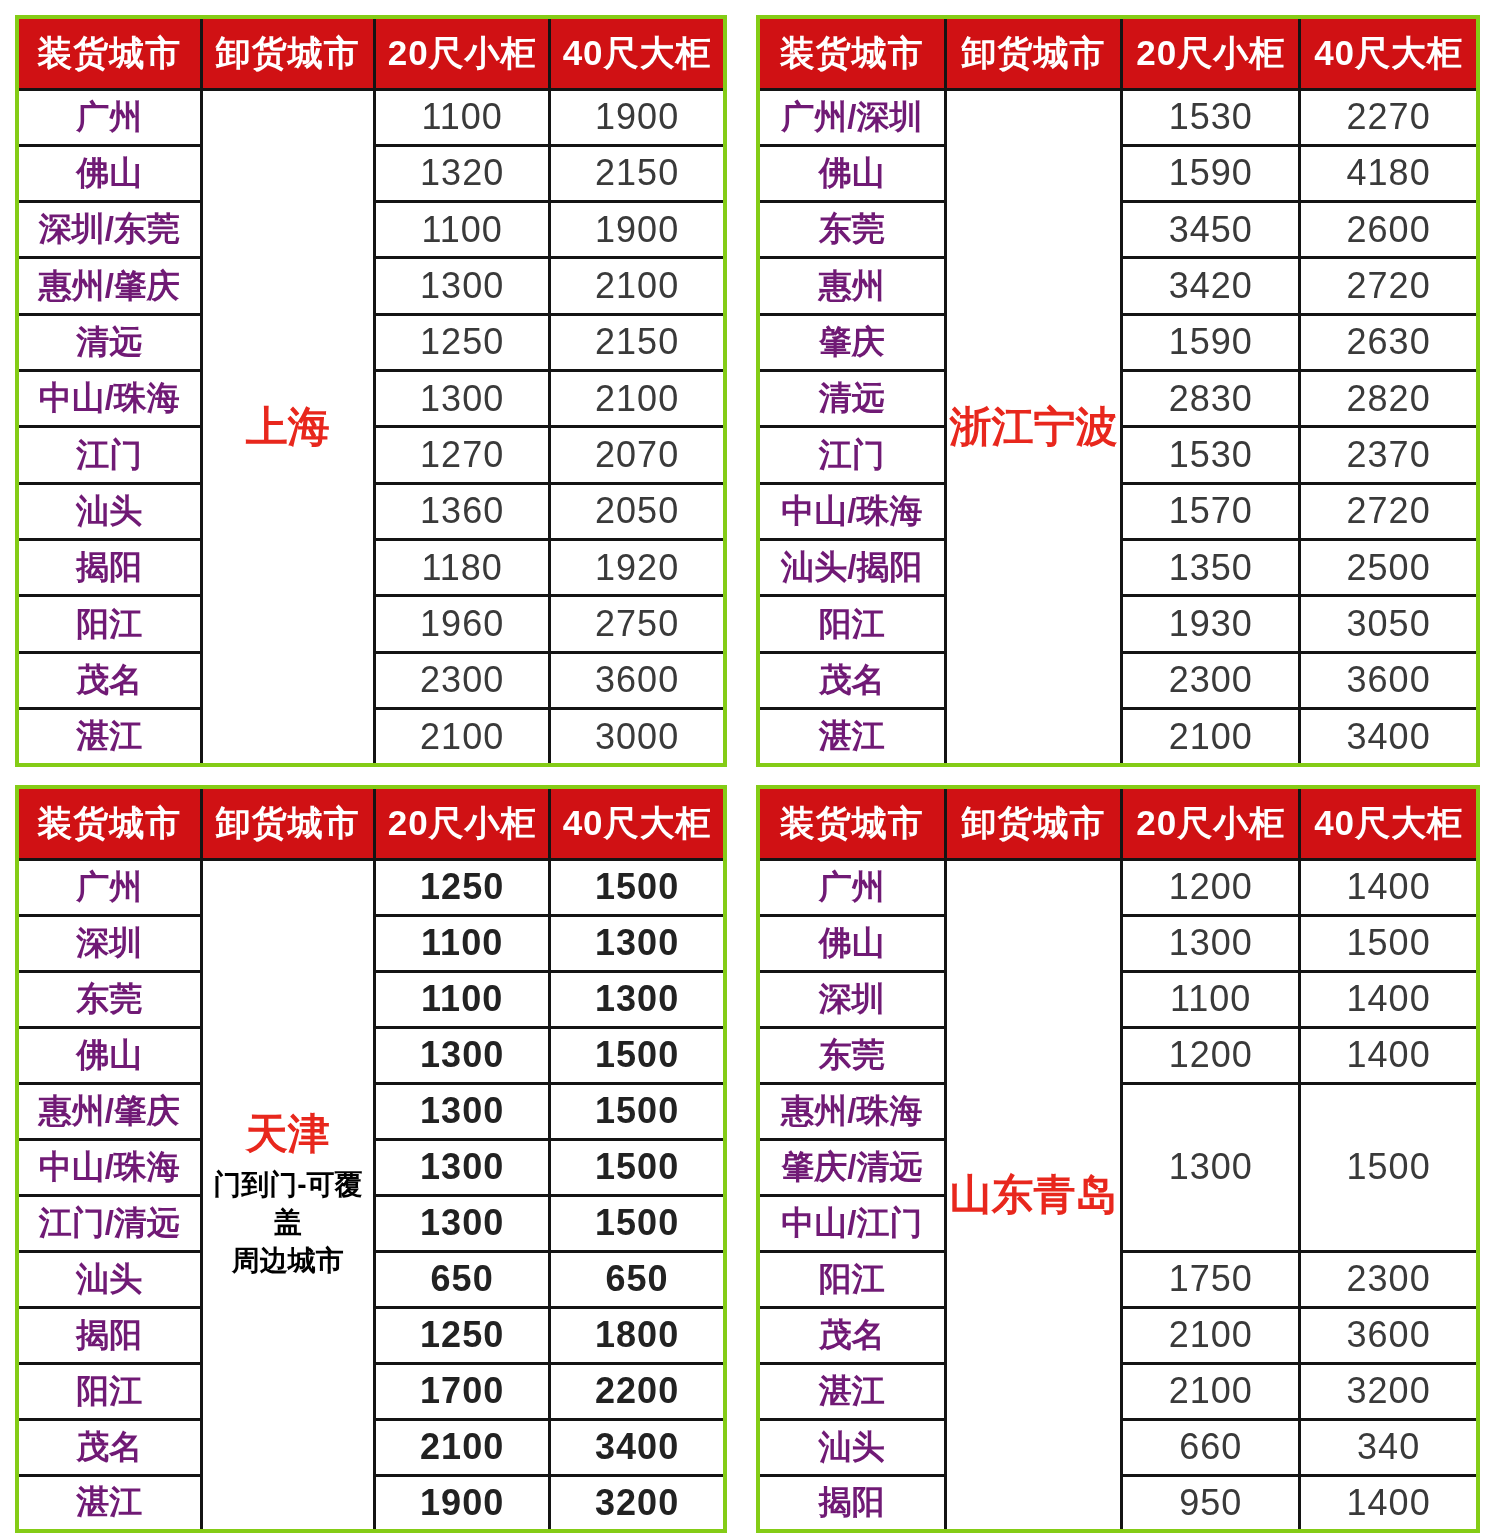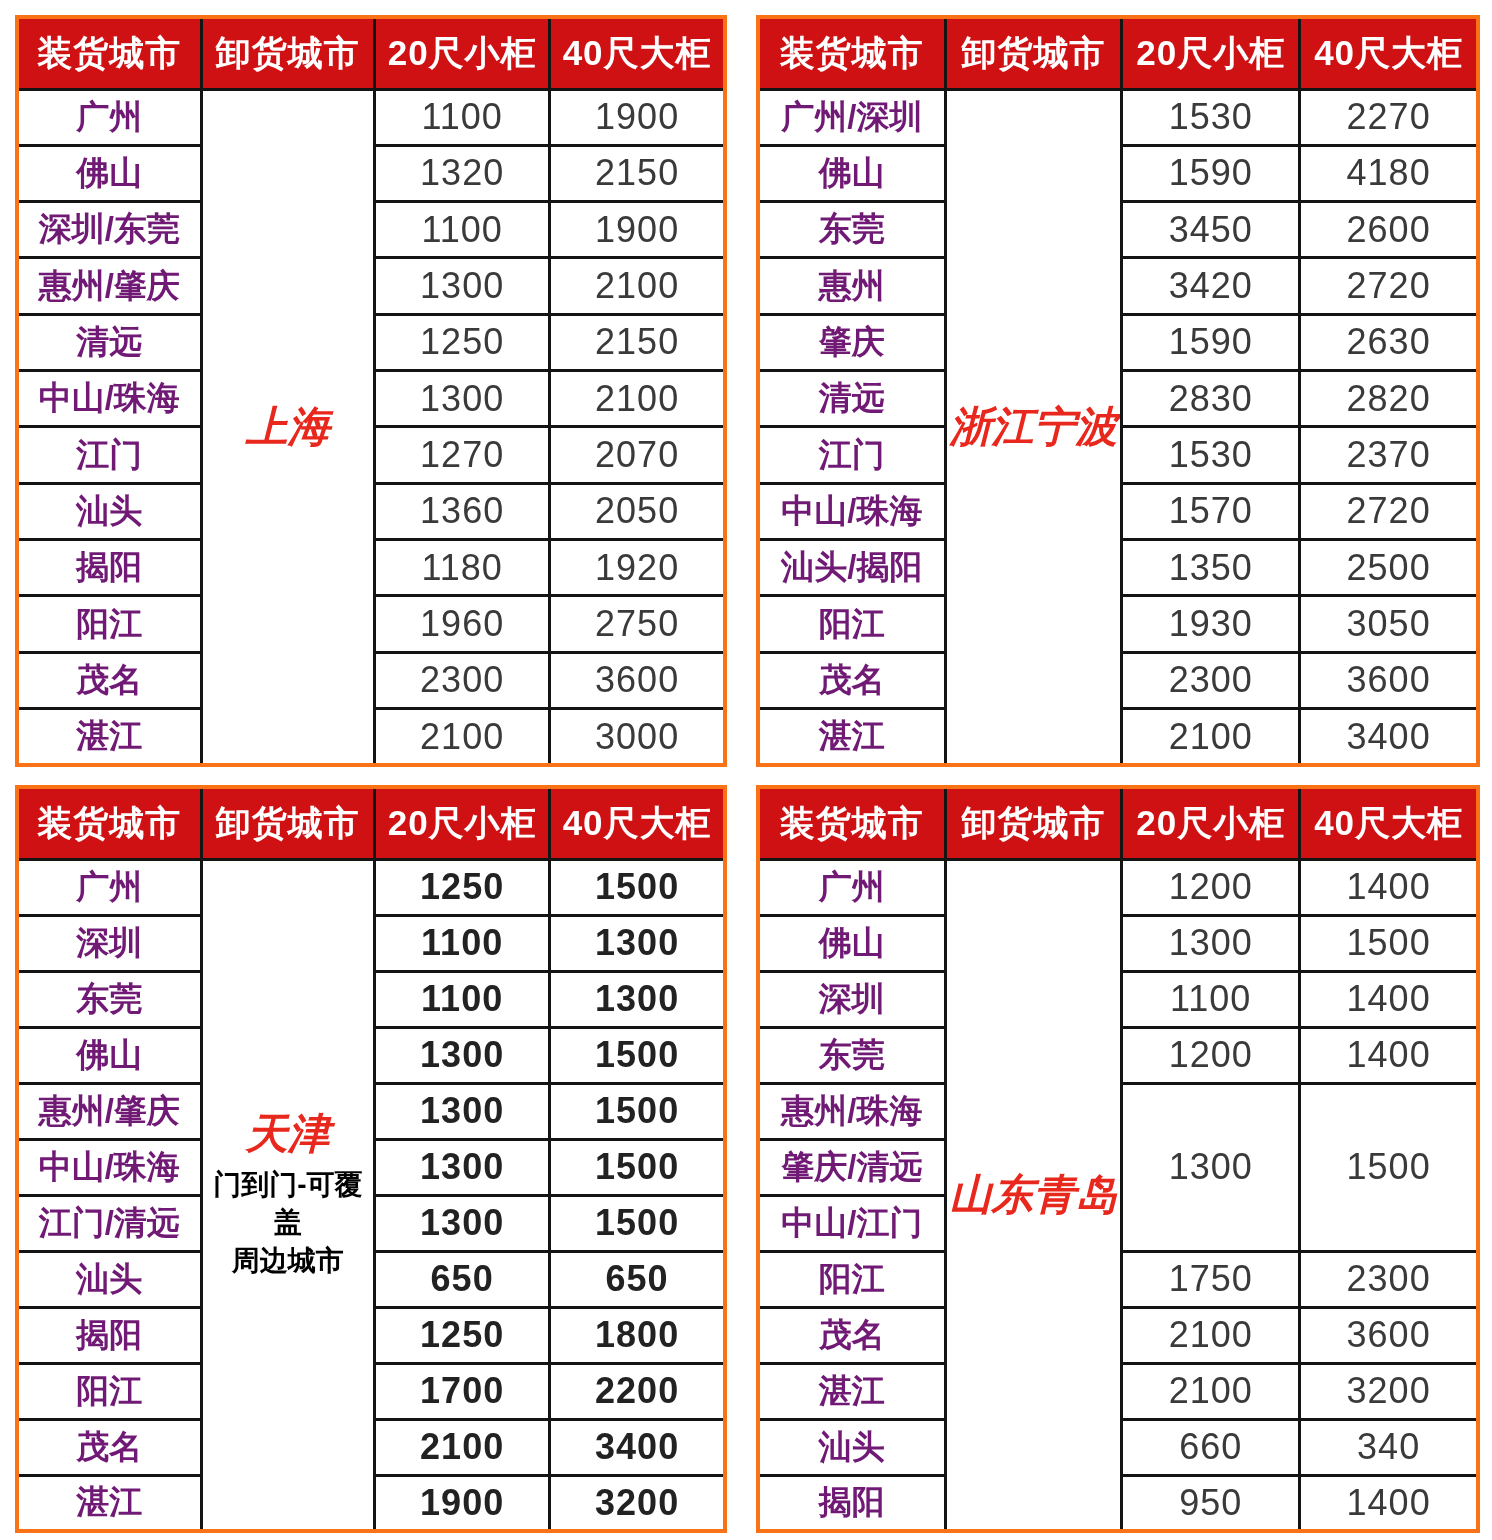--- a/index.html
+++ b/index.html
@@ -19,21 +19,21 @@
   #t0 { left: 15px;  top: 15px;  width: 712px; height: 752px; }
   #t1 { left: 756px; top: 15px;  width: 724px; height: 752px; }
   #t2 { left: 15px;  top: 785px; width: 712px; height: 748px; }
   #t3 { left: 756px; top: 785px; width: 724px; height: 748px; }
 
   table.price-table {
     border-collapse: collapse;
     table-layout: fixed;
     width: 100%;
     height: 100%;
-    border: 4px solid #f97316;
+    border: 4px solid #84cc16;
   }
   table.price-table th,
   table.price-table td {
     border: 3px solid #141414;
     text-align: center;
     vertical-align: middle;
     padding: 0;
     overflow: hidden;
   }
   table.price-table thead tr { height: 72px; }
@@ -60,21 +60,20 @@
   table.bold-prices td.price-cell {
     font-weight: bold;
     color: #222222;
   }
   td.dest-cell { background: #ffffff; }
   .dest-name {
     font-size: 42px;
     font-weight: bold;
     color: #e8271d;
     line-height: 1.15;
-    font-style: italic;
   }
   .dest-note {
     font-size: 28px;
     font-weight: bold;
     color: #000000;
     line-height: 1.35;
     margin-top: 8px;
   }
 </style>
 </head>

